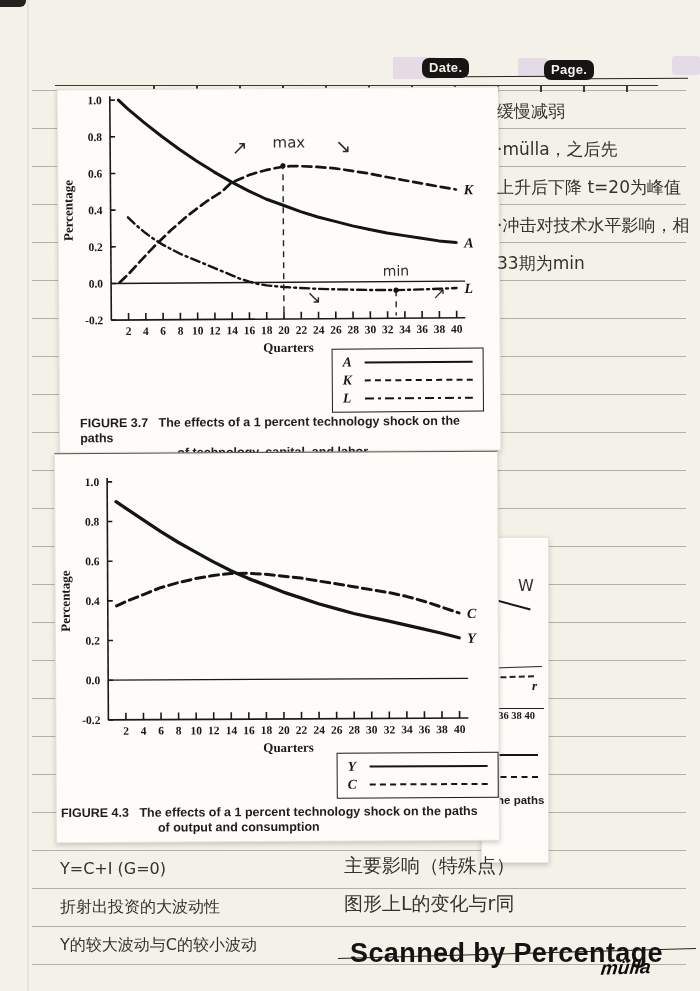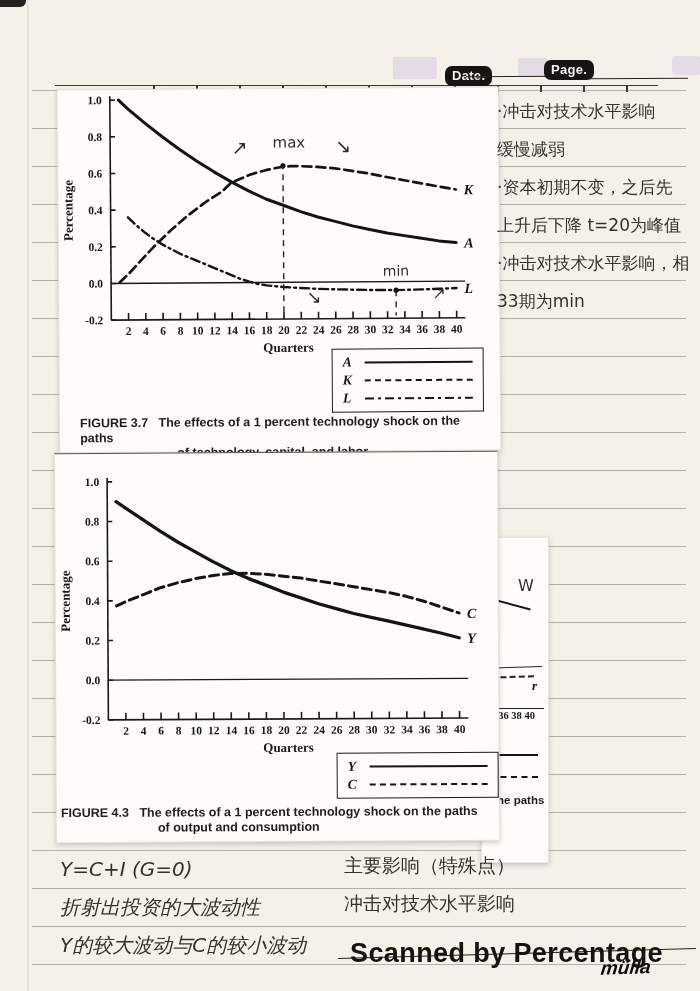--- a/index.html
+++ b/index.html
@@ -55,42 +55,42 @@
   .fig-cap .l2{padding-left:97px;}
 
   
   #fragment{left:481px;top:537px;width:66px;height:324px;z-index:2;}
   .fline{position:absolute;height:0;transform-origin:left center;}
 
   
   .hand{position:absolute;font-family:"DejaVu Sans",sans-serif;color:#34322d;z-index:4;}
   .hand div{white-space:nowrap;}
   #notes-right{left:497px;top:92px;width:198px;font-size:17px;line-height:38px;}
-  #notes-bl{left:60px;top:850px;width:282px;font-size:20px;line-height:38px;font-style:italic;}
+  #notes-bl{left:60px;top:850px;width:282px;font-size:16px;line-height:38px;}
   #notes-br{left:344px;top:846px;width:340px;font-size:19px;line-height:38px;}
 
   .wm-line{position:absolute;left:338px;top:953px;width:358px;height:0;border-top:1.6px solid #25231f;
            transform:rotate(-1.6deg);z-index:5;}
   #watermark{position:absolute;left:350px;top:938px;font-size:27px;font-weight:700;color:#141414;
              letter-spacing:.4px;z-index:6;}
   #brand{position:absolute;left:601px;top:957px;font-size:19px;font-weight:900;font-style:italic;
          color:#0c0c0c;transform:skewX(-8deg) rotate(-2deg);z-index:6;}
 </style>
 </head>
 <body>
 
 <div id="page">
 
   <div class="crease"></div>
   <div class="corner-smudge"></div>
 
   <div class="hl" style="left:393px;top:57px;width:44px;height:22px;"></div>
   <div class="hl" style="left:518px;top:58px;width:30px;height:19px;"></div>
   <div class="hl" style="left:672px;top:56px;width:28px;height:19px;"></div>
-  <div class="badge" style="left:445px;top:58px;margin-top:8px;">Date.</div>
+  <div class="badge" style="left:422px;top:58px;">Date.</div>
   <div class="hline" style="left:466px;top:76px;width:98px;transform:rotate(-0.4deg);"></div>
   <div class="badge" style="left:544px;top:60px;">Page.</div>
   <div class="hline" style="left:589px;top:78px;width:99px;transform:rotate(-0.4deg);"></div>
   <div class="header-rule"></div>
 
   <div id="figure42" class="cutout">
     <svg class="chart" width="440" height="270">
         <line x1="52" y1="6" x2="52" y2="230" class="ax"></line>
         <line x1="52" y1="230" x2="406" y2="230" class="ax"></line>
         <line x1="52" y1="193.33333333333334" x2="406" y2="193.33333333333334" class="ax zero"></line>
@@ -282,37 +282,36 @@
     <div class="fig-cap">
       <div>
         <span>FIGURE 4.3</span>&nbsp;&nbsp;
         <span>The effects of a 1 percent technology shock on the paths</span>
       </div>
       <div class="l2">of output and consumption</div>
     </div>
   </div>
 
   <div id="notes-right" class="hand">
-    <div>·冲击对技术水平影响</div>
     <div>缓慢减弱</div>
-    <div>·资本初期不变，之后先</div>
+    <div>·mülla，之后先</div>
     <div>上升后下降 t=20为峰值</div>
     <div>·冲击对技术水平影响，相</div>
     <div>33期为min</div>
   </div>
 
   <div id="notes-bl" class="hand">
     <div>Y=C+I (G=0)</div>
     <div>折射出投资的大波动性</div>
     <div>Y的较大波动与C的较小波动</div>
   </div>
 
   <div id="notes-br" class="hand">
     <div>主要影响（特殊点）</div>
-    <div>冲击对技术水平影响</div>
+    <div>图形上L的变化与r同</div>
   </div>
 
   <div class="wm-line"></div>
   <div id="watermark">Scanned by Percentage</div>
   <div id="brand">mülla</div>
 
 <div class="rule" style="top: 90px;"></div>
     <div class="rule" style="top: 128px;"></div>
     <div class="rule" style="top: 166px;"></div>
     <div class="rule" style="top: 204px;"></div>

